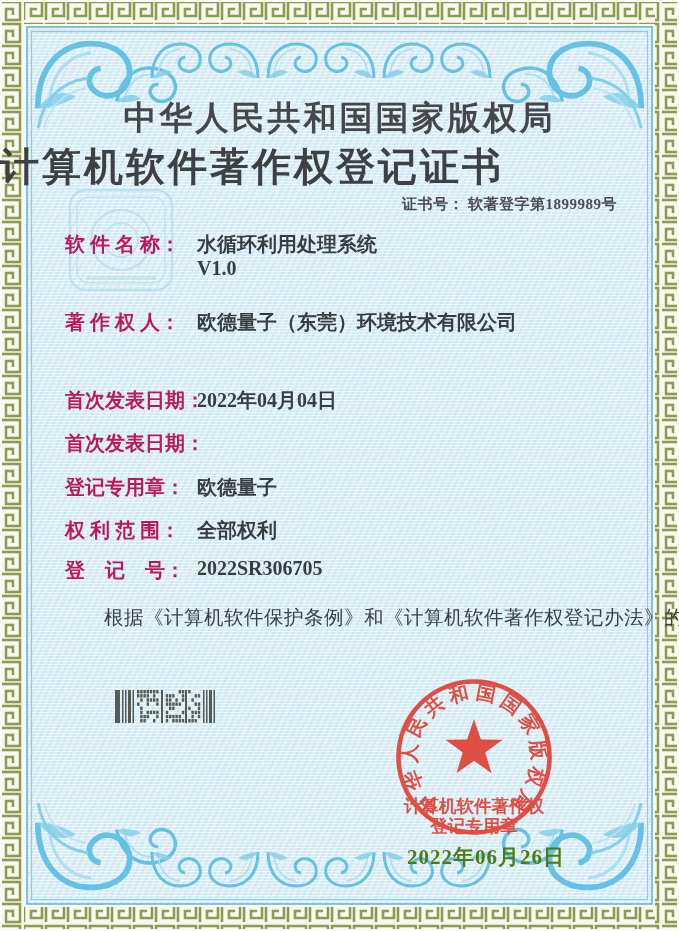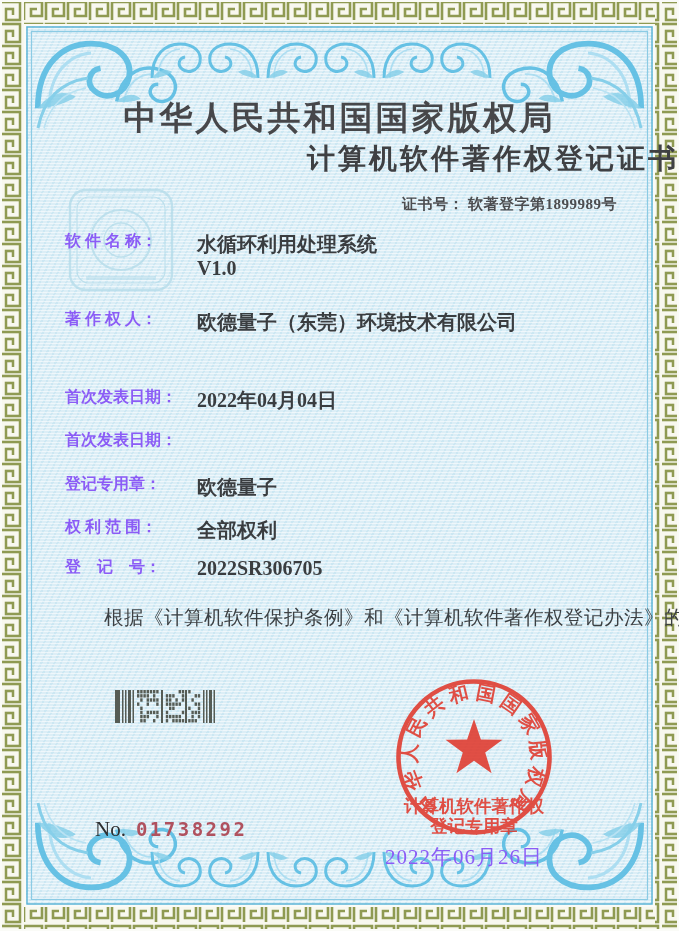--- a/index.html
+++ b/index.html
@@ -17,38 +17,38 @@
     z-index:0;
   }
   svg.frame{position:absolute;left:0;top:0;z-index:1;pointer-events:none;}
   .content{position:absolute;left:0;top:0;width:679px;height:931px;z-index:2;}
   .content > div{position:absolute;}
   .authority{
     top:96px;left:0;width:679px;text-align:center;
     font-size:33px;font-weight:700;letter-spacing:3px;color:#47474a;
   }
   .cert-title{
-    top:140px;left:0;width:679px;text-align:right;
-    font-size:28px;font-weight:700;letter-spacing:3px;color:#3f4043;
+    top:140px;left:0;width:679px;text-align:left;
+    font-size:39px;font-weight:700;letter-spacing:3px;color:#3f4043;
   }
   .cert-no{
     top:195px;right:62px;font-size:15px;font-weight:600;color:#4c4d50;letter-spacing:.5px;
   }
   .cert-no .lab{margin-right:4px;}
-  .row-label{left:65px;font-size:16px;font-weight:700;color:#8b5cf6;white-space:nowrap;}
+  .row-label{left:65px;font-size:20px;font-weight:700;color:#be185d;white-space:nowrap;}
   .row-value{left:197px;font-size:20px;font-weight:700;color:#3a3d40;white-space:nowrap;}
   .stmt{font-size:19.5px;color:#3c4043;letter-spacing:.5px;white-space:nowrap;}
   .serial{top:817px;left:95px;font-size:21px;color:#2e2f31;}
   .serial .num{
     font-family:"DejaVu Sans Mono", monospace;font-size:19px;letter-spacing:2.5px;
     color:#b0515e;margin-left:10px;font-weight:600;
   }
   .issue-date{
-    top:843px;left:385px;width:180px;text-align:left;
-    font-size:21px;color:#8b5cf6;letter-spacing:1px;font-weight:400;
+    top:843px;left:385px;width:180px;text-align:right;
+    font-size:21px;color:#4d7c0f;letter-spacing:1px;font-weight:700;
   }
 </style>
 </head>
 <body>
 
 <div class="page">
 
   <div class="paper"></div>
 
   <svg class="frame" width="679" height="931" viewBox="0 0 679 931">
@@ -247,20 +247,17 @@
     <div class="row-value" style="top:474px">欧德量子</div>
 
     <div class="row-label" style="top:517px">权 利 范 围：</div>
     <div class="row-value" style="top:517px">全部权利</div>
 
     <div class="row-label" style="top:557px">登　记　号：</div>
     <div class="row-value" style="top:557px">2022SR306705</div>
 
     <div class="stmt" style="top:604px;left:104px">根据《计算机软件保护条例》和《计算机软件著作权登记办法》的</div>
 
-    <div class="serial">
-      <span>No.</span><span class="num">01738292</span>
-    </div>
 
     <div class="issue-date">2022年06月26日</div>
 
   </div>
 </div>
 
 </body></html>

